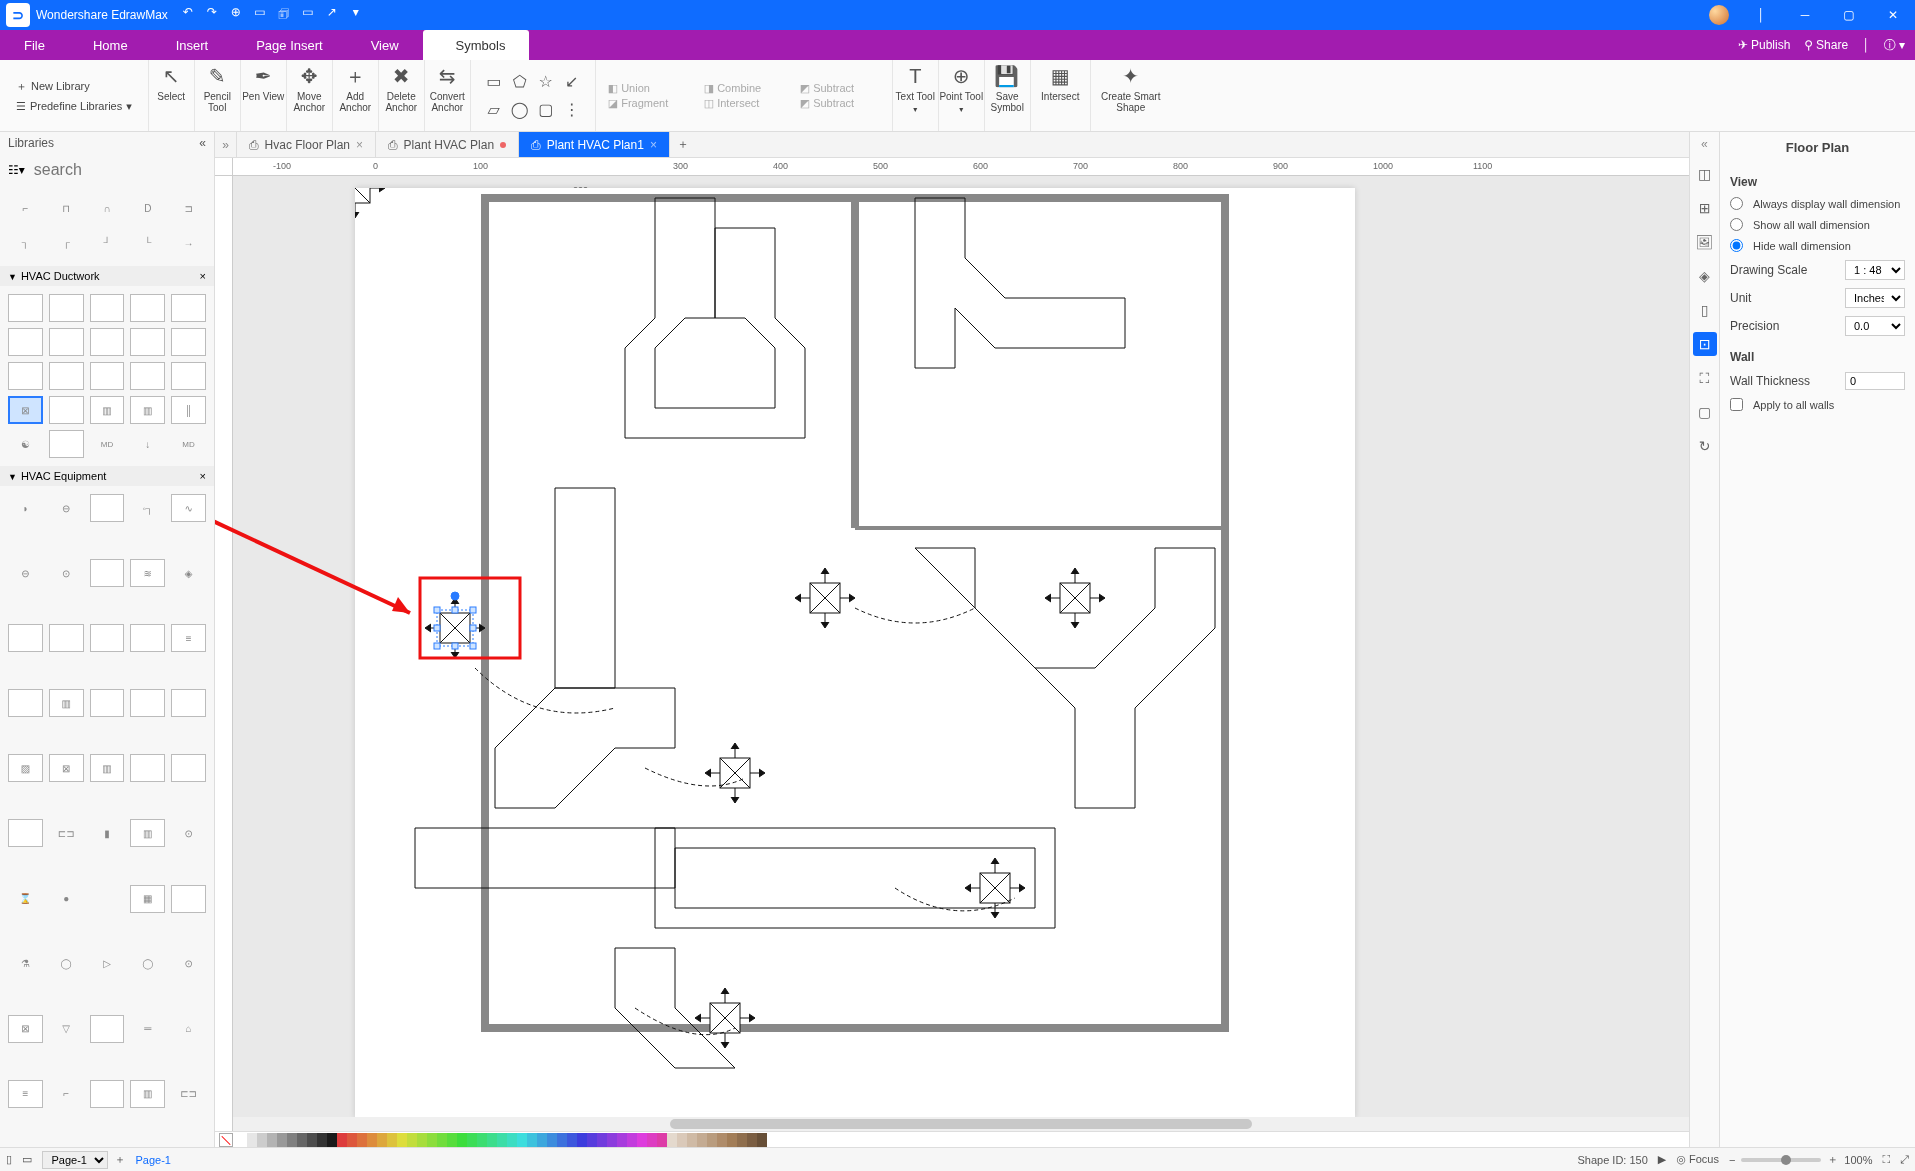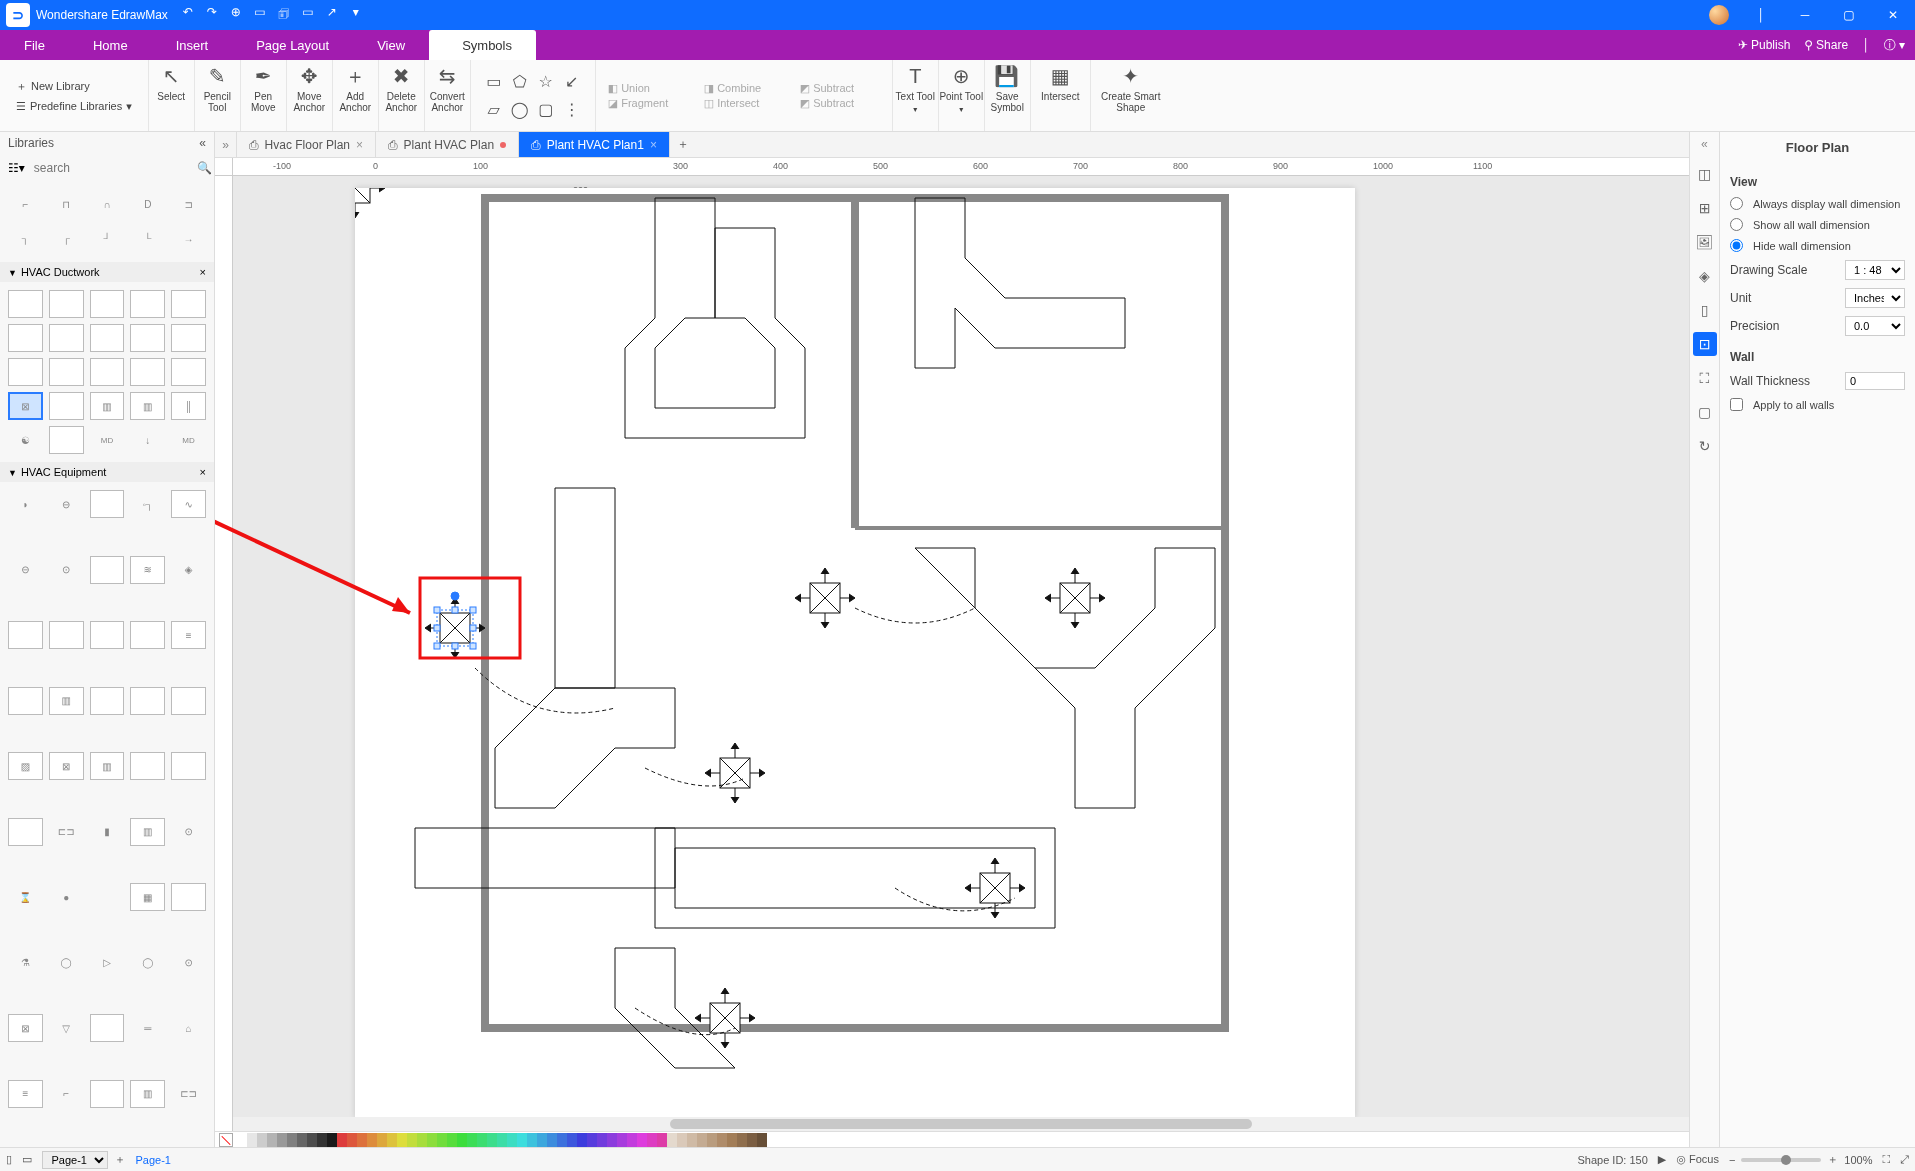--- a/index.html
+++ b/index.html
@@ -36,21 +36,21 @@
 .ribbon .bool-ops .r span { display: flex; align-items: center; gap: 3px; cursor: pointer; width: 80px; }
 .ribbon .btn-sm { font-size: 11px; padding: 2px 6px; display: flex; align-items: center; gap: 4px; cursor: pointer; }
 
 
 .body { display: flex; height: calc(100% - 30px - 30px - 72px - 24px); }
 
 
 .leftpanel { width: 215px; background: #f7f7f7; border-right: 1px solid #ddd; display: flex; flex-direction: column; font-size: 12px; }
 .leftpanel .hdr { display: flex; align-items: center; justify-content: space-between; padding: 4px 8px; color: #555; }
 .leftpanel .search { display: flex; align-items: center; padding: 4px 8px; gap: 6px; }
-.leftpanel .search input { flex: 1; border: none; background: transparent; font-size: 12px; padding: 3px; outline: none; }
+.leftpanel .search input { flex: 1; border: none; background: transparent; font-size: 16px; padding: 3px; outline: none; }
 .leftpanel .section-title { background: #eee; padding: 4px 8px; font-size: 11px; display: flex; align-items: center; justify-content: space-between; cursor: pointer; }
 .leftpanel .section-title .tri { font-size: 9px; margin-right: 4px; }
 .leftpanel .shapes { display: grid; grid-template-columns: repeat(5, 1fr); gap: 6px; padding: 8px; overflow-y: auto; }
 .leftpanel .shapes.small { max-height: 80px; }
 .leftpanel .shape { height: 28px; border: 1px solid #bbb; background: #fff; cursor: grab; display: flex; align-items: center; justify-content: center; font-size: 10px; color: #888; }
 .leftpanel .shape.sel { background: #cfe4ff; border: 2px solid #2a7cff; }
 .leftpanel .shape.noborder { border: none; background: transparent; }
 
 
 .canvas-area { flex: 1; display: flex; flex-direction: column; background: #e9e9e9; position: relative; }
@@ -127,21 +127,21 @@
     <span>─</span>
     <span>▢</span>
     <span>✕</span>
   </div>
 </div>
 
 <div class="menubar">
   <div class="mitem">File</div>
   <div class="mitem">Home</div>
   <div class="mitem">Insert</div>
-  <div class="mitem">Page Layout</div>
+  <div class="mitem">Page Insert</div>
   <div class="mitem">View</div>
   <div class="mitem active">Symbols</div>
   <div class="right">
     <span>✈ <span>Publish</span></span>
     <span>⚲ <span>Share</span></span>
     <span>│</span>
     <span>ⓘ ▾</span>
   </div>
 </div>
 
@@ -153,21 +153,21 @@
   <div class="tool">
       <span class="ic">↖</span>
       <span class="lbl">Select</span>
     </div>
   <div class="tool">
       <span class="ic">✎</span>
       <span class="lbl">Pencil Tool</span>
     </div>
   <div class="tool">
       <span class="ic">✒</span>
-      <span class="lbl">Pen Move</span>
+      <span class="lbl">Pen View</span>
     </div>
   <div class="tool">
       <span class="ic">✥</span>
       <span class="lbl">Move Anchor</span>
     </div>
   <div class="tool">
       <span class="ic">＋</span>
       <span class="lbl">Add Anchor</span>
     </div>
   <div class="tool">

